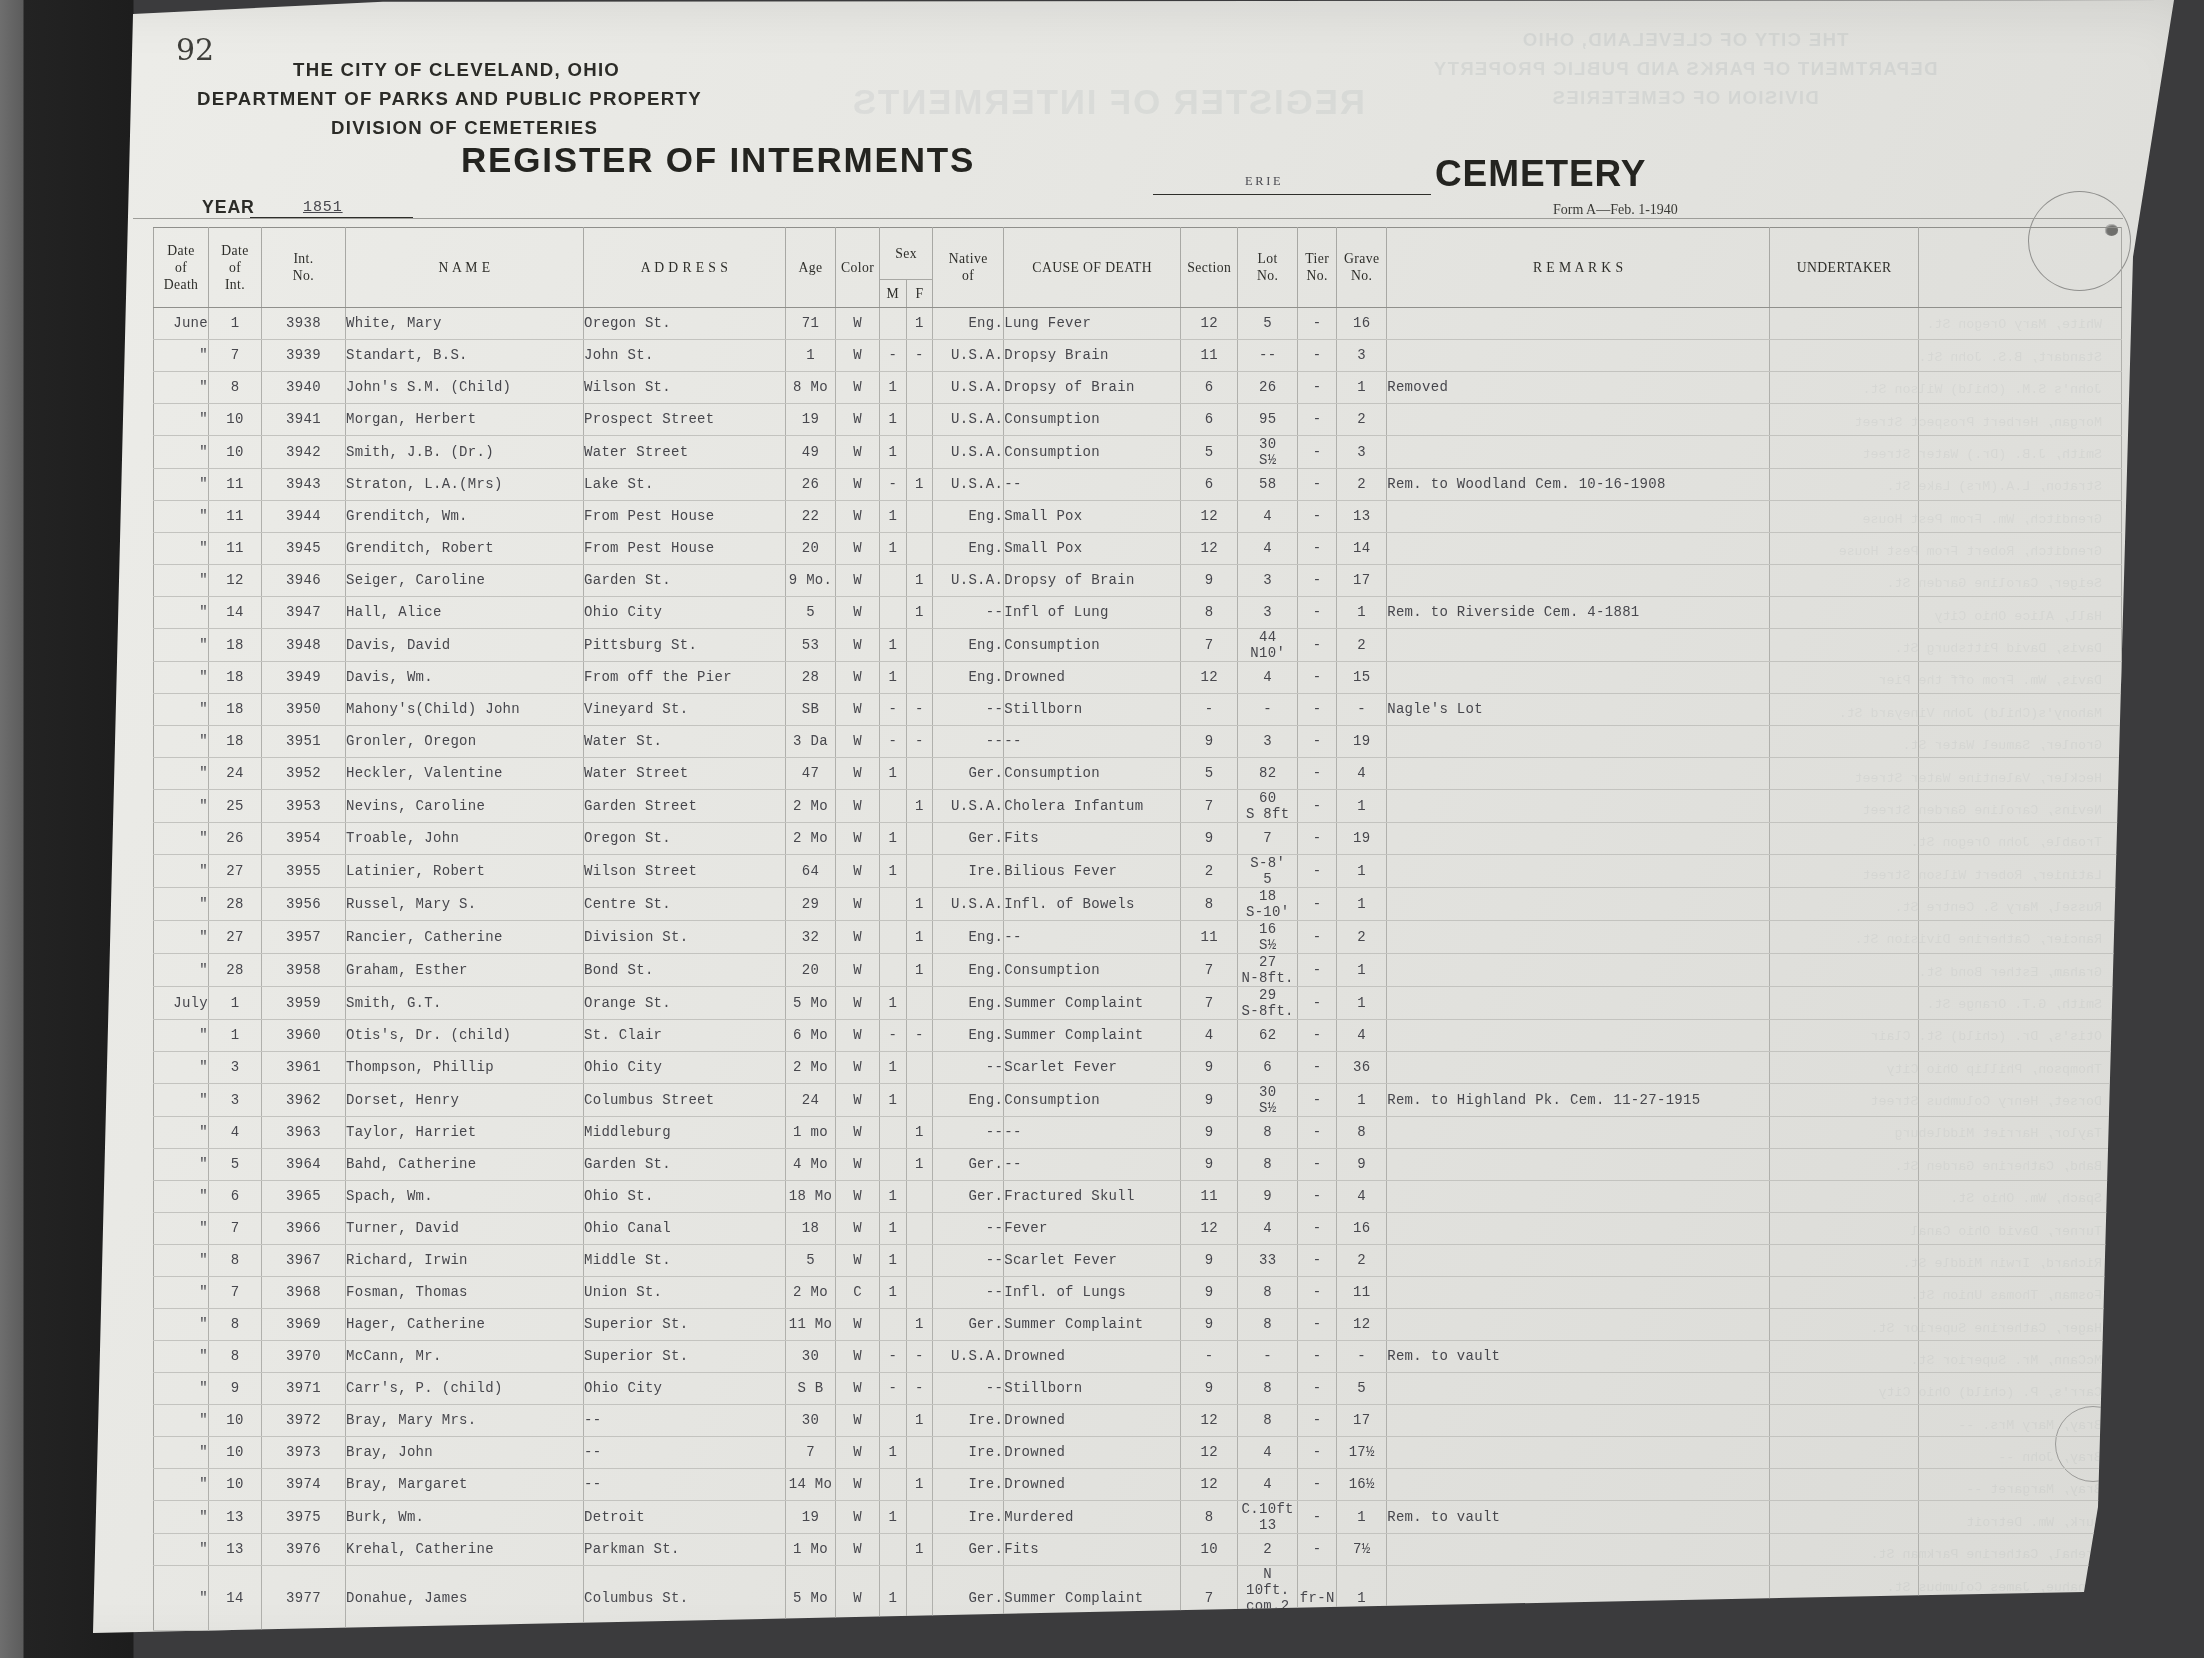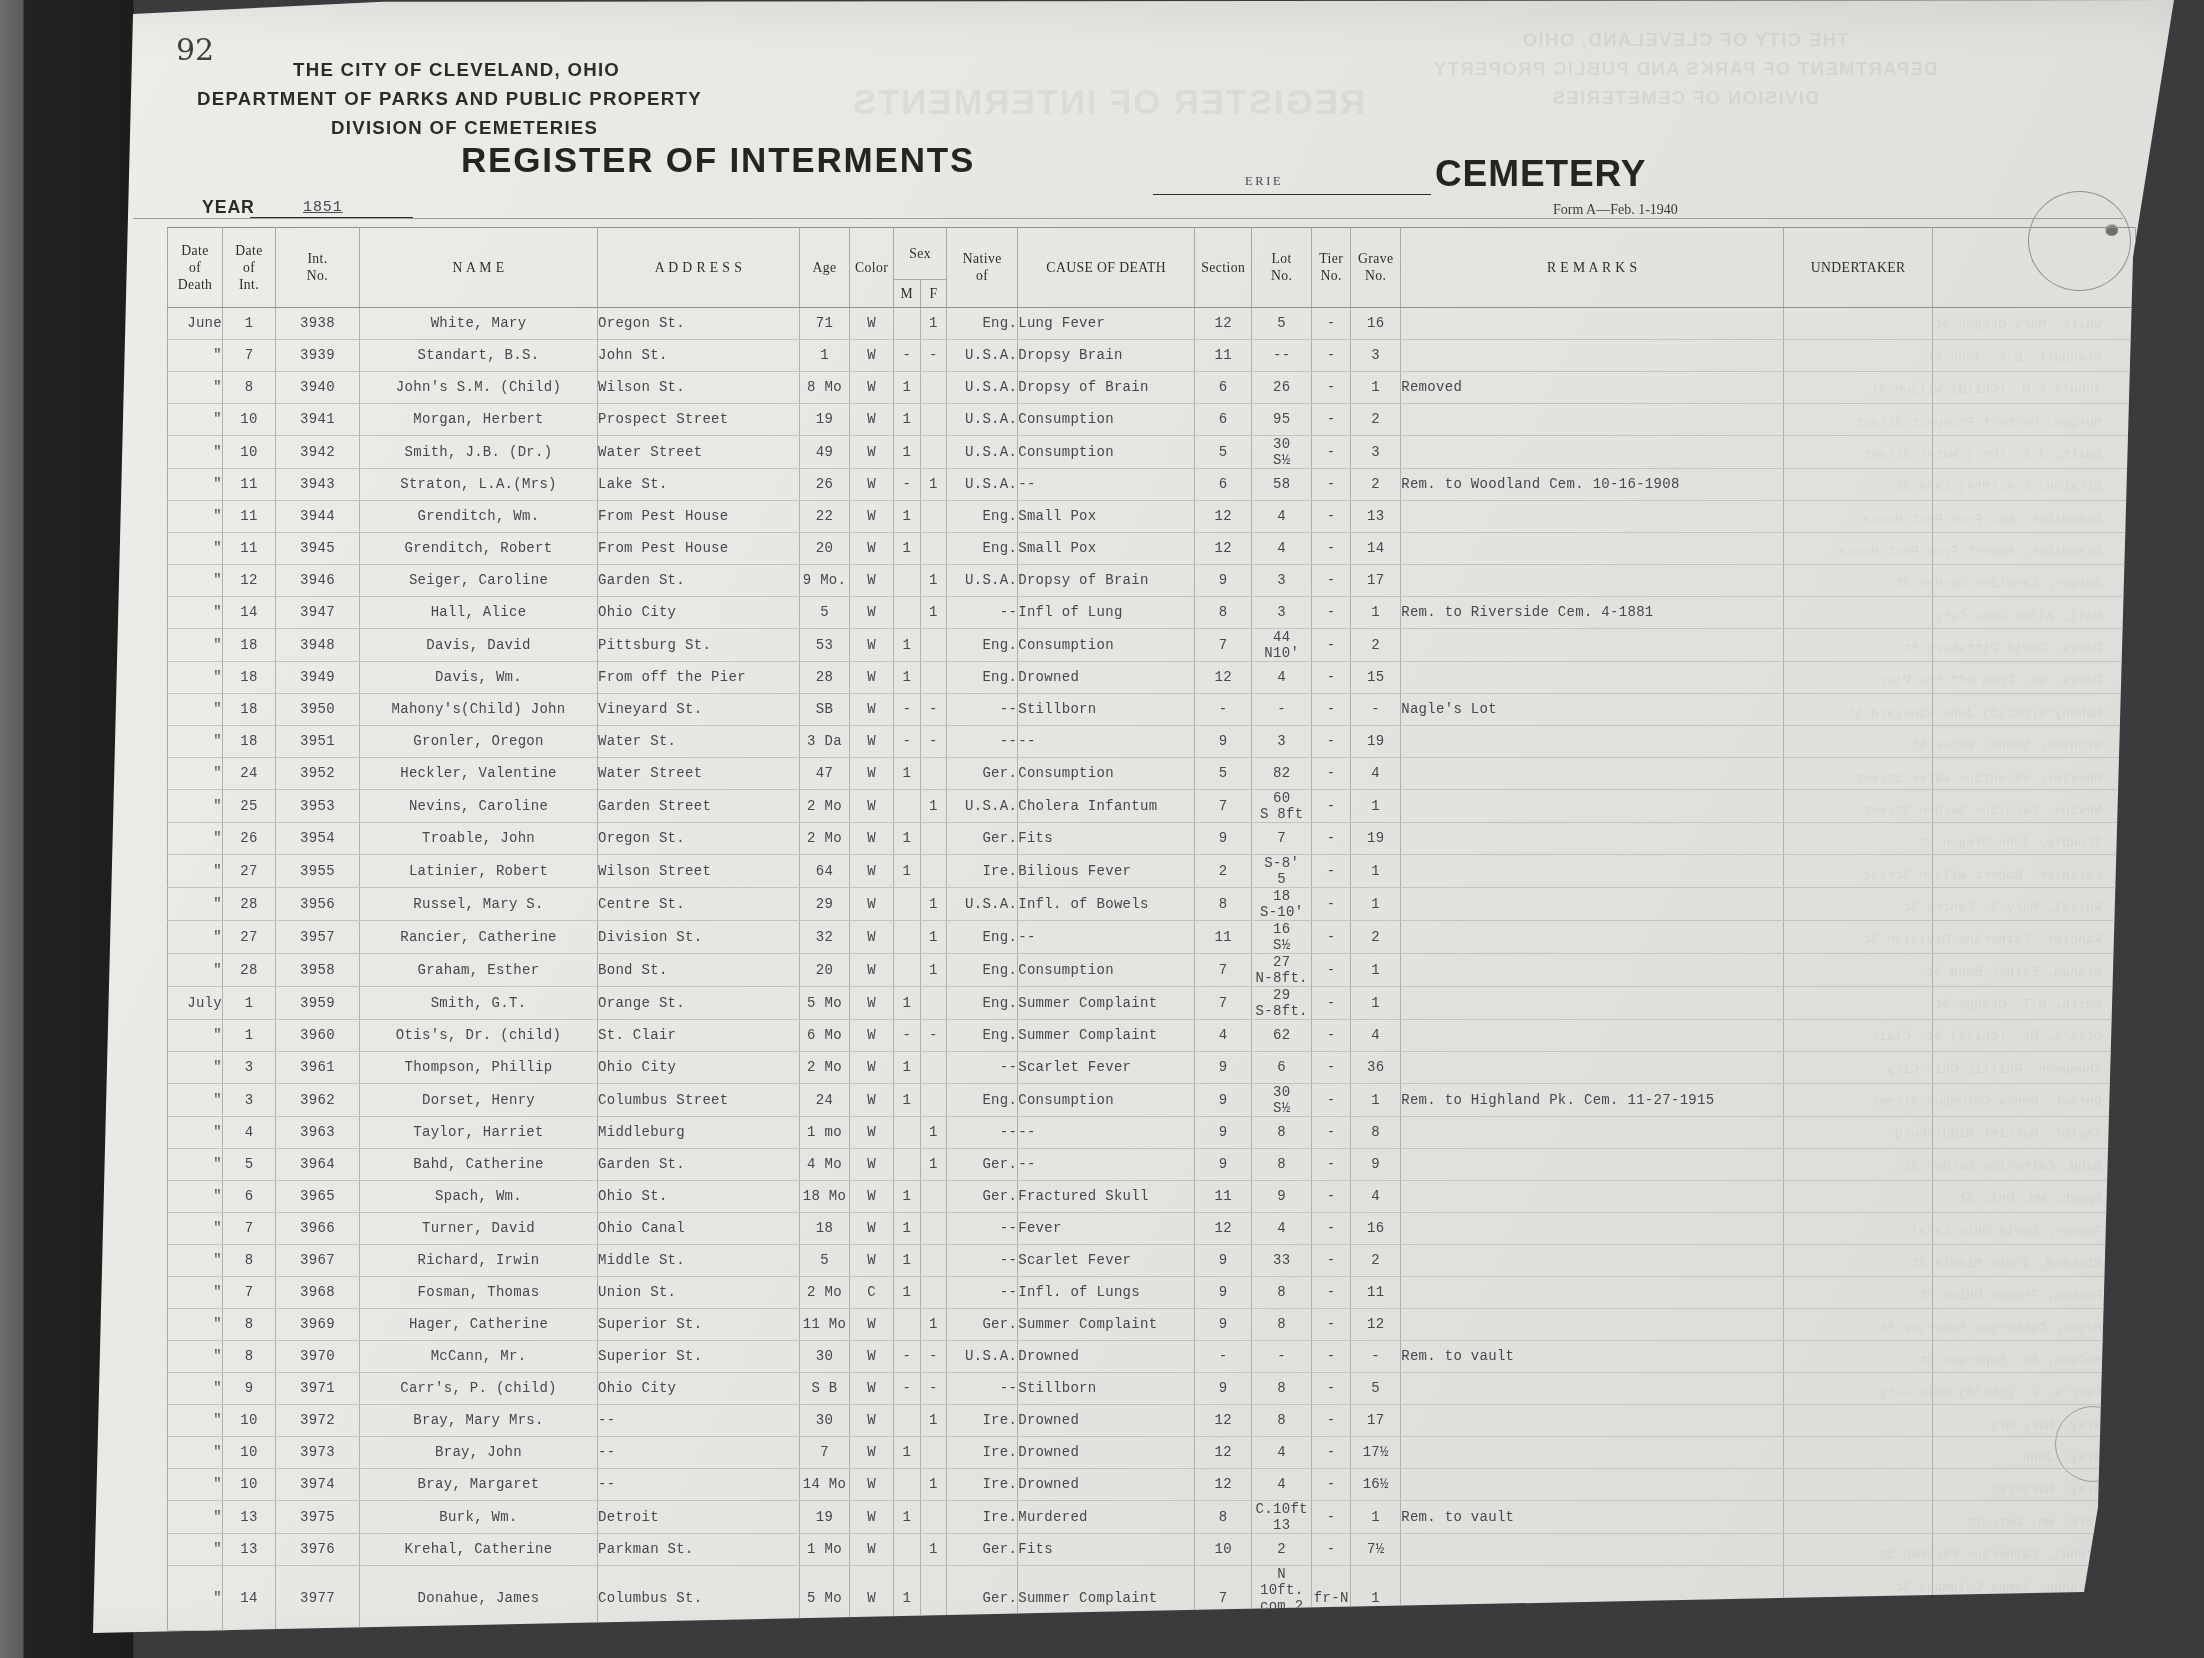--- a/index.html
+++ b/index.html
@@ -34,21 +34,21 @@
   .ghost-title{position:absolute;left:709px;top:82px;width:798px;transform:scaleX(-1);opacity:.11;color:#76858d;font-size:35px;font-weight:bold;letter-spacing:1.8px;text-align:center;pointer-events:none;white-space:nowrap;}
   .ghost-rows{position:absolute;left:1419px;top:0;width:683px;height:1658px;opacity:.07;pointer-events:none;}
   .ghost-row{position:absolute;left:0;width:100%;transform:scaleX(-1);font-family:"Liberation Mono",monospace;font-size:13.3px;color:#5d6c74;white-space:nowrap;overflow:hidden;}
   
   .hole-1{position:absolute;left:2028px;top:191px;width:101px;height:98px;border:1.8px solid rgba(110,110,108,.7);border-radius:50%;}
   .hole-dot{position:absolute;left:2105px;top:224px;width:13.3px;height:11.5px;background:#6f6f6c;border-radius:50%;box-shadow:inset 0.9px 0.9px 1.8px rgba(255,255,255,.6);}
   .hole-2{position:absolute;left:2055px;top:1406px;width:74px;height:74px;border:1.8px solid rgba(120,120,118,.65);border-radius:50%;}
   
   .top-rule{position:absolute;left:133px;top:218px;width:1990px;border-top:1.3px solid #9d9d99;}
   table.ledger{
-    position:absolute;left:167px;top:227px;width:1968px;
+    position:absolute;left:153px;top:227px;width:1968px;
     border-collapse:collapse;table-layout:fixed;
     border-left:0.9px solid #a5a5a1;border-right:0.9px solid #a5a5a1;border-top:1.8px solid #8f8f8b;
   }
   table.ledger th{
     font-family:"Liberation Serif",serif;font-weight:normal;font-size:13.7px;letter-spacing:0.4px;
     color:#2e2e2a;white-space:pre-line;text-align:center;vertical-align:middle;
     border-right:0.9px solid #a8a8a4;padding:0;line-height:17px;
   }
   thead tr.h1 th{height:51px;}
   thead tr.h2 th{height:26.6px;border-bottom:1.8px solid #90908c;}
@@ -57,21 +57,21 @@
   table.ledger td{
     font-family:"Liberation Mono","DejaVu Sans Mono",monospace;font-size:14px;letter-spacing:0.3px;
     color:#47474d;white-space:pre-line;vertical-align:middle;
     border-right:0.9px solid #b0b0ac;border-bottom:0.9px solid #c3c3bf;
     padding:0;overflow:hidden;line-height:16px;
   }
   tbody tr{height:32px;}
   td.c0{text-align:right;padding-right:5.3px;}
   td.c1{text-align:center;}
   td.c2{text-align:center;}
-  td.c3{text-align:center;padding-left:23px;}
+  td.c3{text-align:left;padding-left:23px;}
   td.c4{text-align:left;padding-left:19.5px;margin-top:40px;}
   td.c5{text-align:center;}
   td.c6,td.c7,td.c8{text-align:center;}
   td.c9{text-align:right;padding-left:7px;margin-top:36px;}
   td.c10{text-align:left;padding-left:12.4px;}
   td.c11,td.c12,td.c13,td.c14{text-align:center;}
   td.c15{text-align:left;padding-left:49px;color:#54545a;}
   td.stack{font-size:13px;line-height:12.4px;}
   td.stack3{font-size:12.4px;line-height:10.6px;}
 </style>

